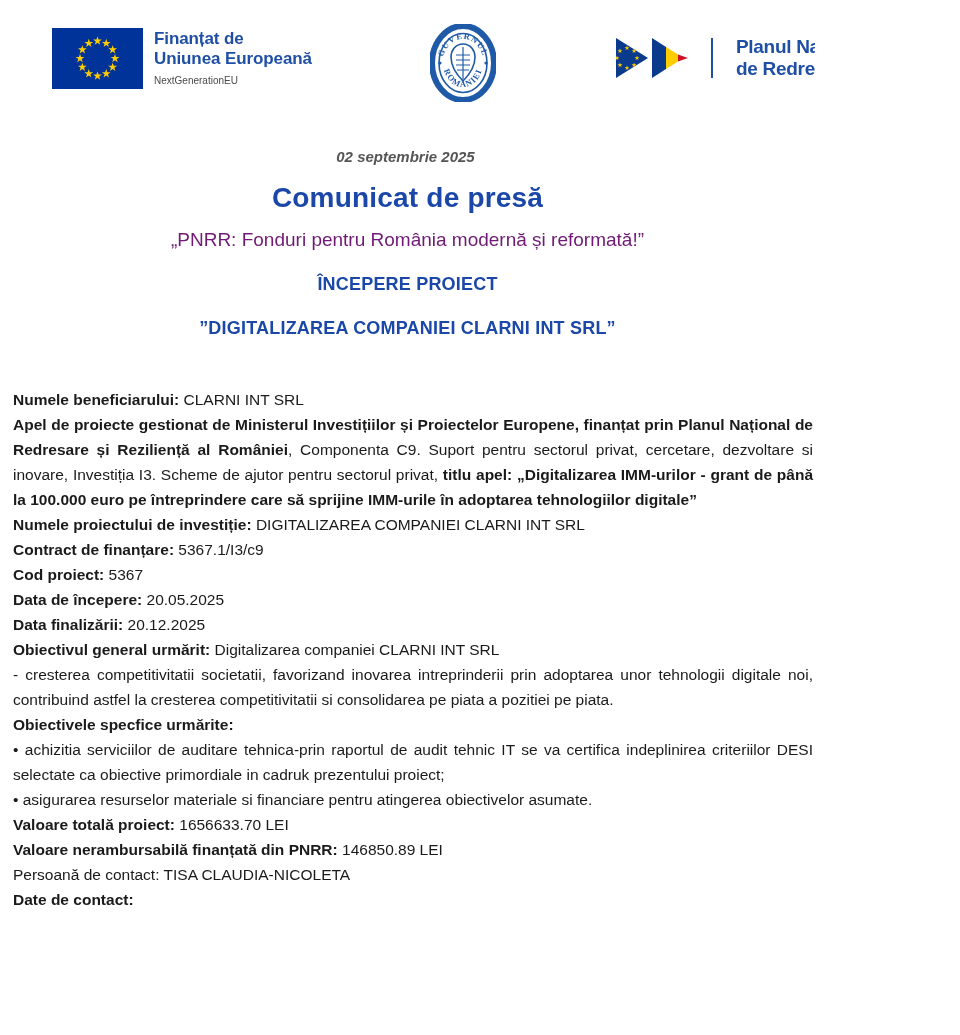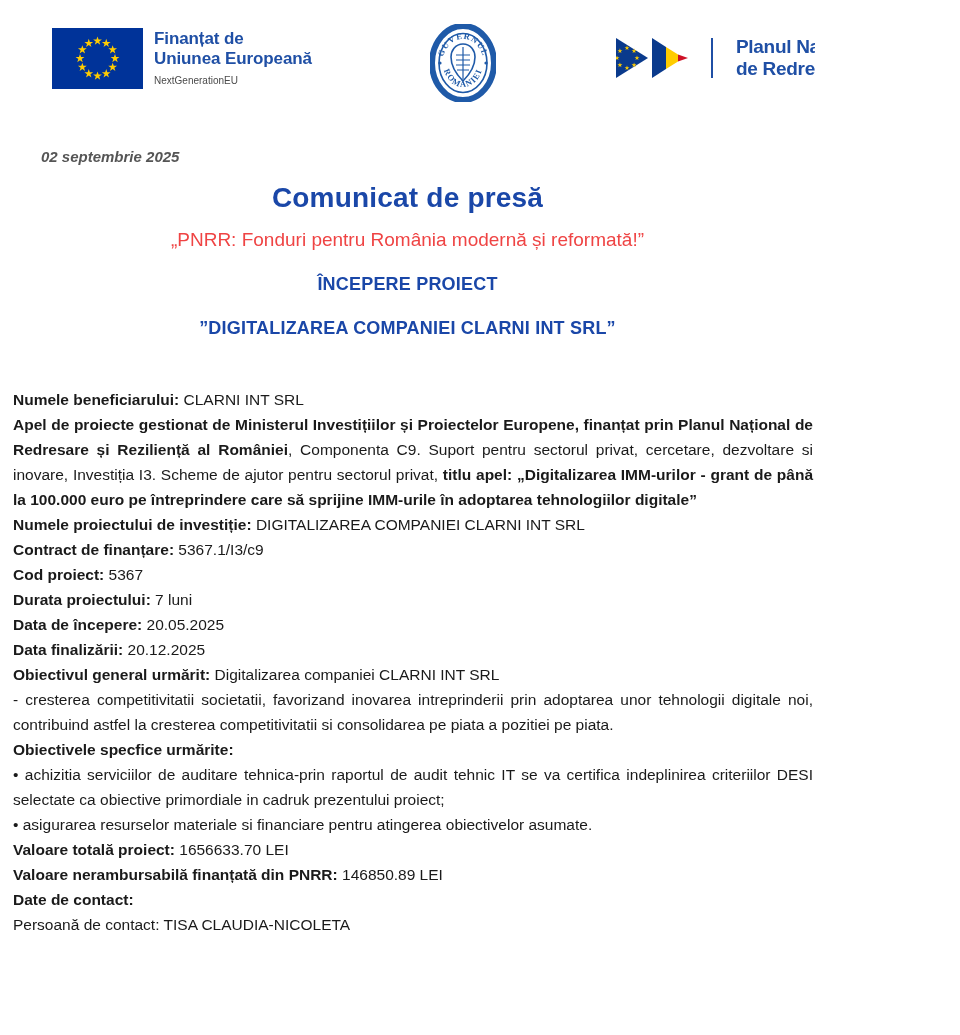--- a/index.html
+++ b/index.html
@@ -98,49 +98,48 @@
     font-weight: bold;
     font-size: 19px;
     line-height: 22px;
     color: #1F4FA5;
     letter-spacing: -0.3px;
     white-space: nowrap;
   }
 
   
   .doc-date {
-    text-align: left;
+    text-align: center;
     padding-right: 4px;
     margin-top: 28px;
     font-family: "Liberation Sans", sans-serif;
     font-style: italic;
     font-weight: bold;
     font-size: 15px;
     color: #555555;
-    padding-left: 41px;
   }
 
   
   .titles {
     margin-top: 16px;
     text-align: center;
   }
   .title-main {
     font-family: "Liberation Sans", sans-serif;
     font-weight: bold;
     font-size: 28px;
     line-height: 34px;
     color: #1A47A8;
     letter-spacing: 0.2px;
   }
   .title-sub {
     font-family: "Liberation Sans", sans-serif;
     font-size: 19px;
     line-height: 24px;
-    color: #ef4444;
+    color: #701a75;
     margin-top: 13px;
     font-weight: normal;
   }
   .title-kicker {
     font-family: Liberation Sans, sans-serif;
     font-weight: bold;
     font-size: 18px;
     line-height: 22px;
     color: #1A47A8;
     margin-top: 21px;
@@ -317,30 +316,29 @@
 
     <p class="para" style="margin:0"><b>Numele beneficiarului:</b><span> CLARNI INT SRL</span></p>
 
     <p class="para justify gap-lg" style="margin:0"><b>Apel de proiecte gestionat de Ministerul Investițiilor și Proiectelor Europene, finanțat prin Planul Național de Redresare și Reziliență al României</b><span>, Componenta C9. Suport pentru sectorul privat, cercetare, dezvoltare si inovare, Investiția I3. Scheme de ajutor pentru sectorul privat, </span><b>titlu apel: „Digitalizarea IMM-urilor - grant de până la 100.000 euro pe întreprindere care să sprijine IMM-urile în adoptarea tehnologiilor digitale”</b></p>
 
     <p class="para gap-md" style="margin:0"><b>Numele proiectului de investiție:</b><span> DIGITALIZAREA COMPANIEI CLARNI INT SRL</span></p>
 
     <p class="para gap-md" style="margin:0"><b>Contract de finanțare:</b><span> 5367.1/I3/c9</span></p>
     <p class="para" style="margin:0"><b>Cod proiect:</b><span> 5367</span></p>
 
-    <p class="para gap-md" style="margin:0"><b>Durata proiectului:</b><span> 7 luni</span></p>
     <p class="para" style="margin:0"><b>Data de începere:</b><span> 20.05.2025</span></p>
     <p class="para" style="margin:0"><b>Data finalizării:</b><span> 20.12.2025</span></p>
 
     <p class="para gap-md" style="margin:0"><b>Obiectivul general urmărit:</b><span> Digitalizarea companiei CLARNI INT SRL</span></p>
     <p class="para justify" style="margin:0">- cresterea competitivitatii societatii, favorizand inovarea intreprinderii prin adoptarea unor tehnologii digitale noi, contribuind astfel la cresterea competitivitatii si consolidarea pe piata a pozitiei pe piata.</p>
     <p class="para" style="margin:0"><b>Obiectivele specfice urmărite:</b></p>
     <p class="para justify" style="margin:0">• achizitia serviciilor de auditare tehnica-prin raportul de audit tehnic IT se va certifica indeplinirea criteriilor DESI selectate ca obiective primordiale in cadruk prezentului proiect;</p>
     <p class="para" style="margin:0">• asigurarea resurselor materiale si financiare pentru atingerea obiectivelor asumate.</p>
 
     <p class="para gap-md" style="margin:0"><b>Valoare totală proiect:</b><span> 1656633.70 LEI</span></p>
     <p class="para" style="margin:0"><b>Valoare nerambursabilă finanțată din PNRR:</b><span> 146850.89 LEI</span></p>
 
+    <p class="para" style="margin:0"><span>Persoană de contact:</span><span> TISA CLAUDIA-NICOLETA</span></p>
     <p class="para gap-md" style="margin:0"><b>Date de contact:</b></p>
-    <p class="para" style="margin:0"><span>Persoană de contact:</span><span> TISA CLAUDIA-NICOLETA</span></p>
 
   </div>
 </div>
 
 </body></html>

